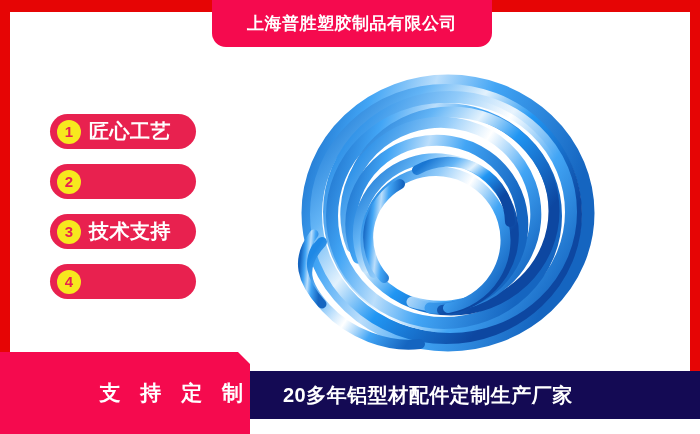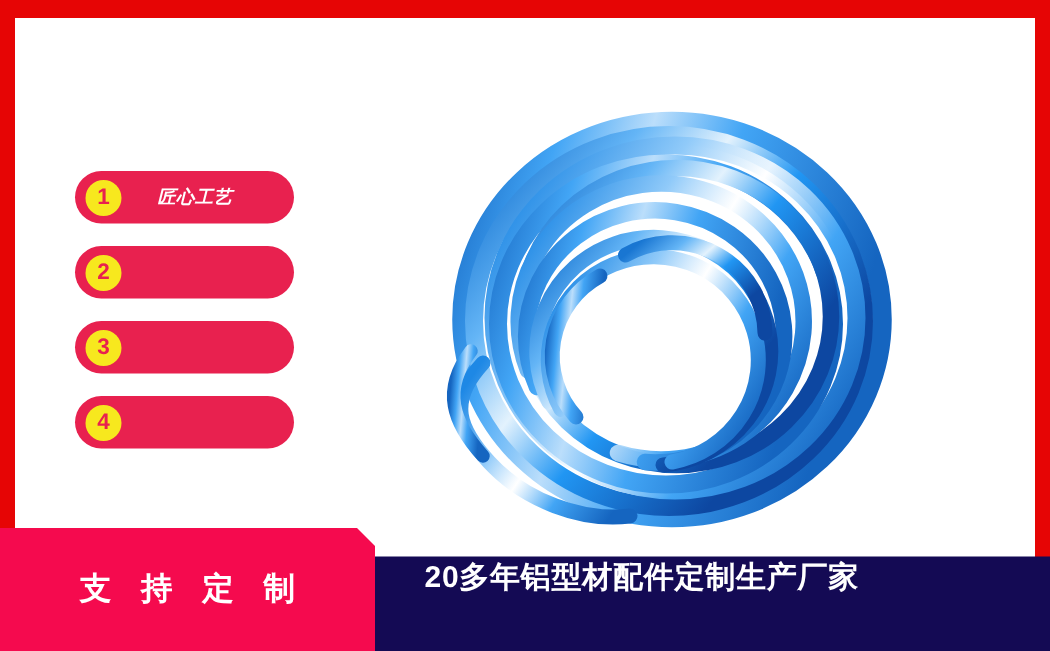--- a/index.html
+++ b/index.html
@@ -93,26 +93,25 @@
     font-size: 15px;
     font-weight: 700;
     display: flex;
     align-items: center;
     justify-content: center;
     flex: 0 0 auto;
     line-height: 1;
   }
   .badge-label {
     color: #ffffff;
-    font-size: 12px;
-    font-weight: 700;
-    margin-left: 24px;
+    font-size: 20px;
+    font-weight: 700;
+    margin-left: 8px;
     letter-spacing: 0.5px;
     white-space: nowrap;
-    font-style: italic;
   }
 
   
   .product {
     position: absolute;
     left: 292px;
     top: 72px;
     width: 312px;
     height: 285px;
     z-index: 2;
@@ -123,21 +122,21 @@
   .cta-block {
     position: absolute;
     left: 0;
     top: 352px;
     width: 250px;
     height: 82px;
     background: #f50a4e;
     z-index: 6;
     display: flex;
     flex-direction: column;
-    align-items: center;
+    align-items: flex-end;
     justify-content: center;
     clip-path: polygon(0 0, 238px 0, 250px 12px, 250px 82px, 0 82px);
   }
   .cta-line1 {
     color: #ffffff;
     font-size: 21px;
     font-weight: 700;
     letter-spacing: 7px;
     text-indent: 7px;
     line-height: 1.25;
@@ -152,43 +151,47 @@
     line-height: 1.25;
     white-space: nowrap;
   }
 
   
   .tagline-bar {
     position: absolute;
     left: 250px;
     top: 371px;
     width: 450px;
-    height: 63px;
+    height: 48px;
     background: #140a54;
     z-index: 5;
     display: flex;
+    align-items: center;
   }
   .tagline-text {
     color: #ffffff;
     font-size: 20px;
     font-weight: 600;
     letter-spacing: 0.5px;
     margin-left: 33px;
     white-space: nowrap;
   }
 </style>
 </head>
 <body>
 
 <div id="poster">
 
   <div class="frame-top"></div>
   <div class="frame-left"></div>
   <div class="frame-right"></div>
 
+  <div class="banner">
+    <span class="banner-text">上海普胜塑胶制品有限公司</span>
+  </div>
 
   <div class="product">
     <svg width="312" height="285" viewBox="0 0 312 285">
       <defs>
         <linearGradient id="tubeA" x1="0" y1="0" x2="1" y2="0.3">
           <stop offset="0%" stop-color="#1565c0"></stop>
           <stop offset="22%" stop-color="#42a5f5"></stop>
           <stop offset="42%" stop-color="#bbdefb"></stop>
           <stop offset="62%" stop-color="#42a5f5"></stop>
           <stop offset="100%" stop-color="#1565c0"></stop>
@@ -237,20 +240,21 @@
       <span class="badge-num">1</span>
       <span class="badge-label">匠心工艺</span>
     </div>
 
     <div class="badge">
       <span class="badge-num">2</span>
     </div>
 
     <div class="badge">
       <span class="badge-num">3</span>
+      <span class="badge-label">技术支持</span>
     </div>
 
     <div class="badge">
       <span class="badge-num">4</span>
     </div>
 
   </div>
 
   <div class="cta-block">
     <span class="cta-line1">支 持 定 制</span>

